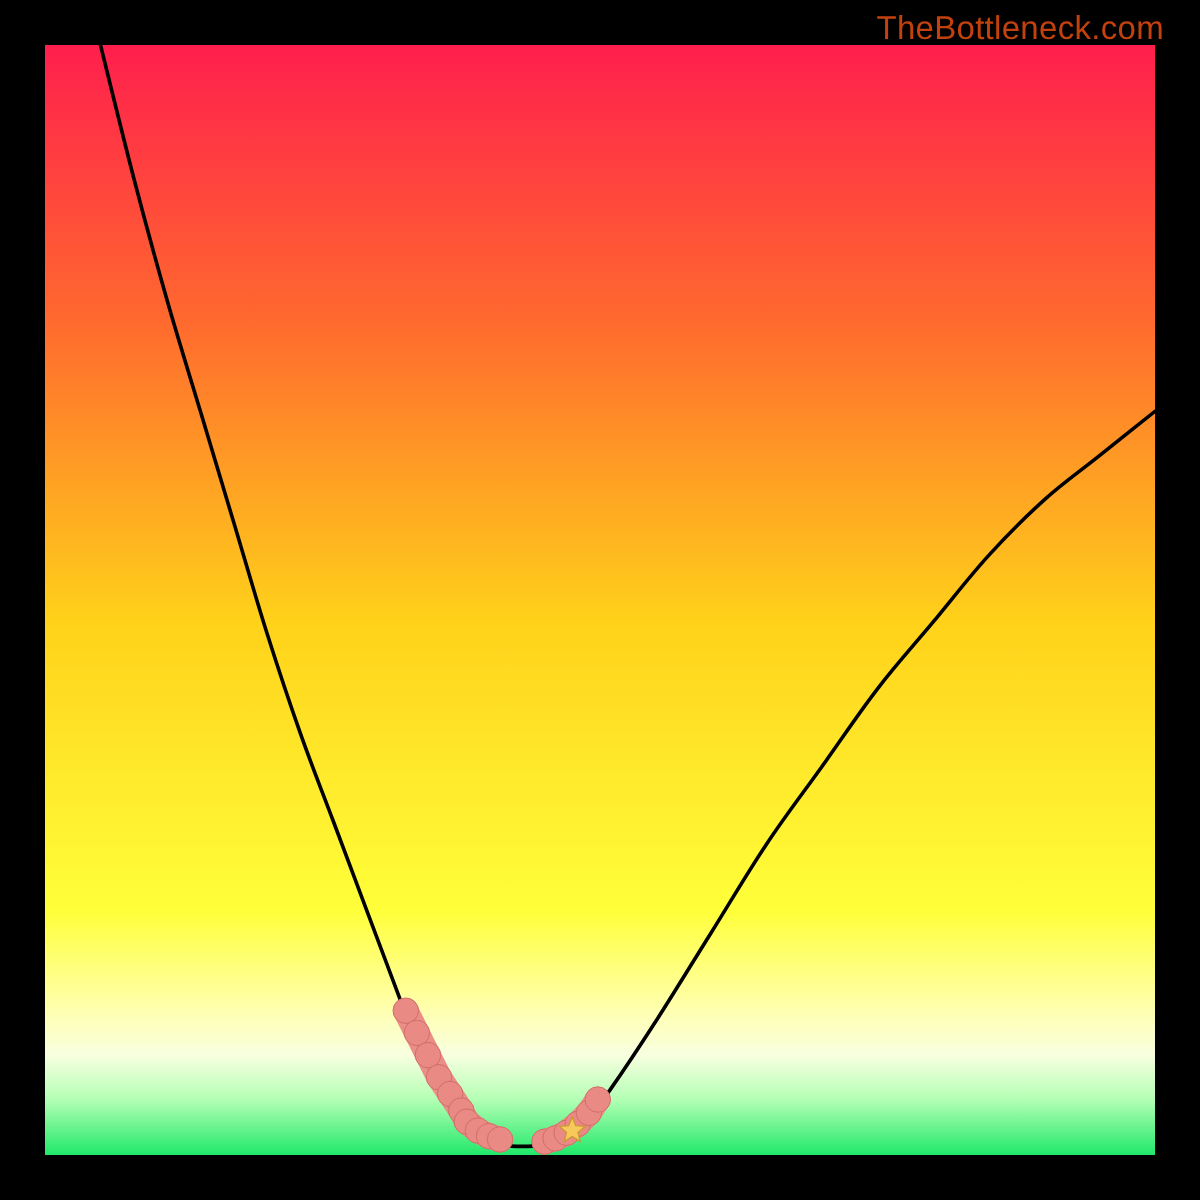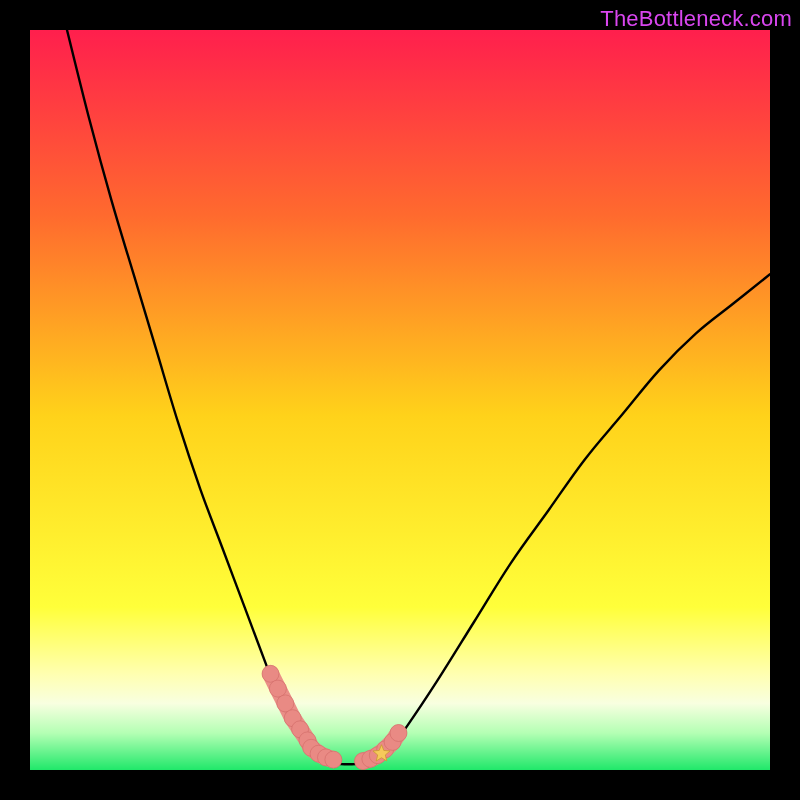--- a/index.html
+++ b/index.html
@@ -20,22 +20,22 @@
     position: absolute;
     left: 30px;
     top: 30px;
     width: 740px;
     height: 740px;
     overflow: hidden;
   }
   .watermark {
     position: absolute;
     top: 6px;
-    right: 8px;
-    color: #d946ef;
+    right: 24px;
+    color: #c2410c;
     font-size: 22px;
     font-weight: 500;
     letter-spacing: 0.2px;
     z-index: 10;
   }
   svg {
     display: block;
     width: 740px;
     height: 740px;
   }

